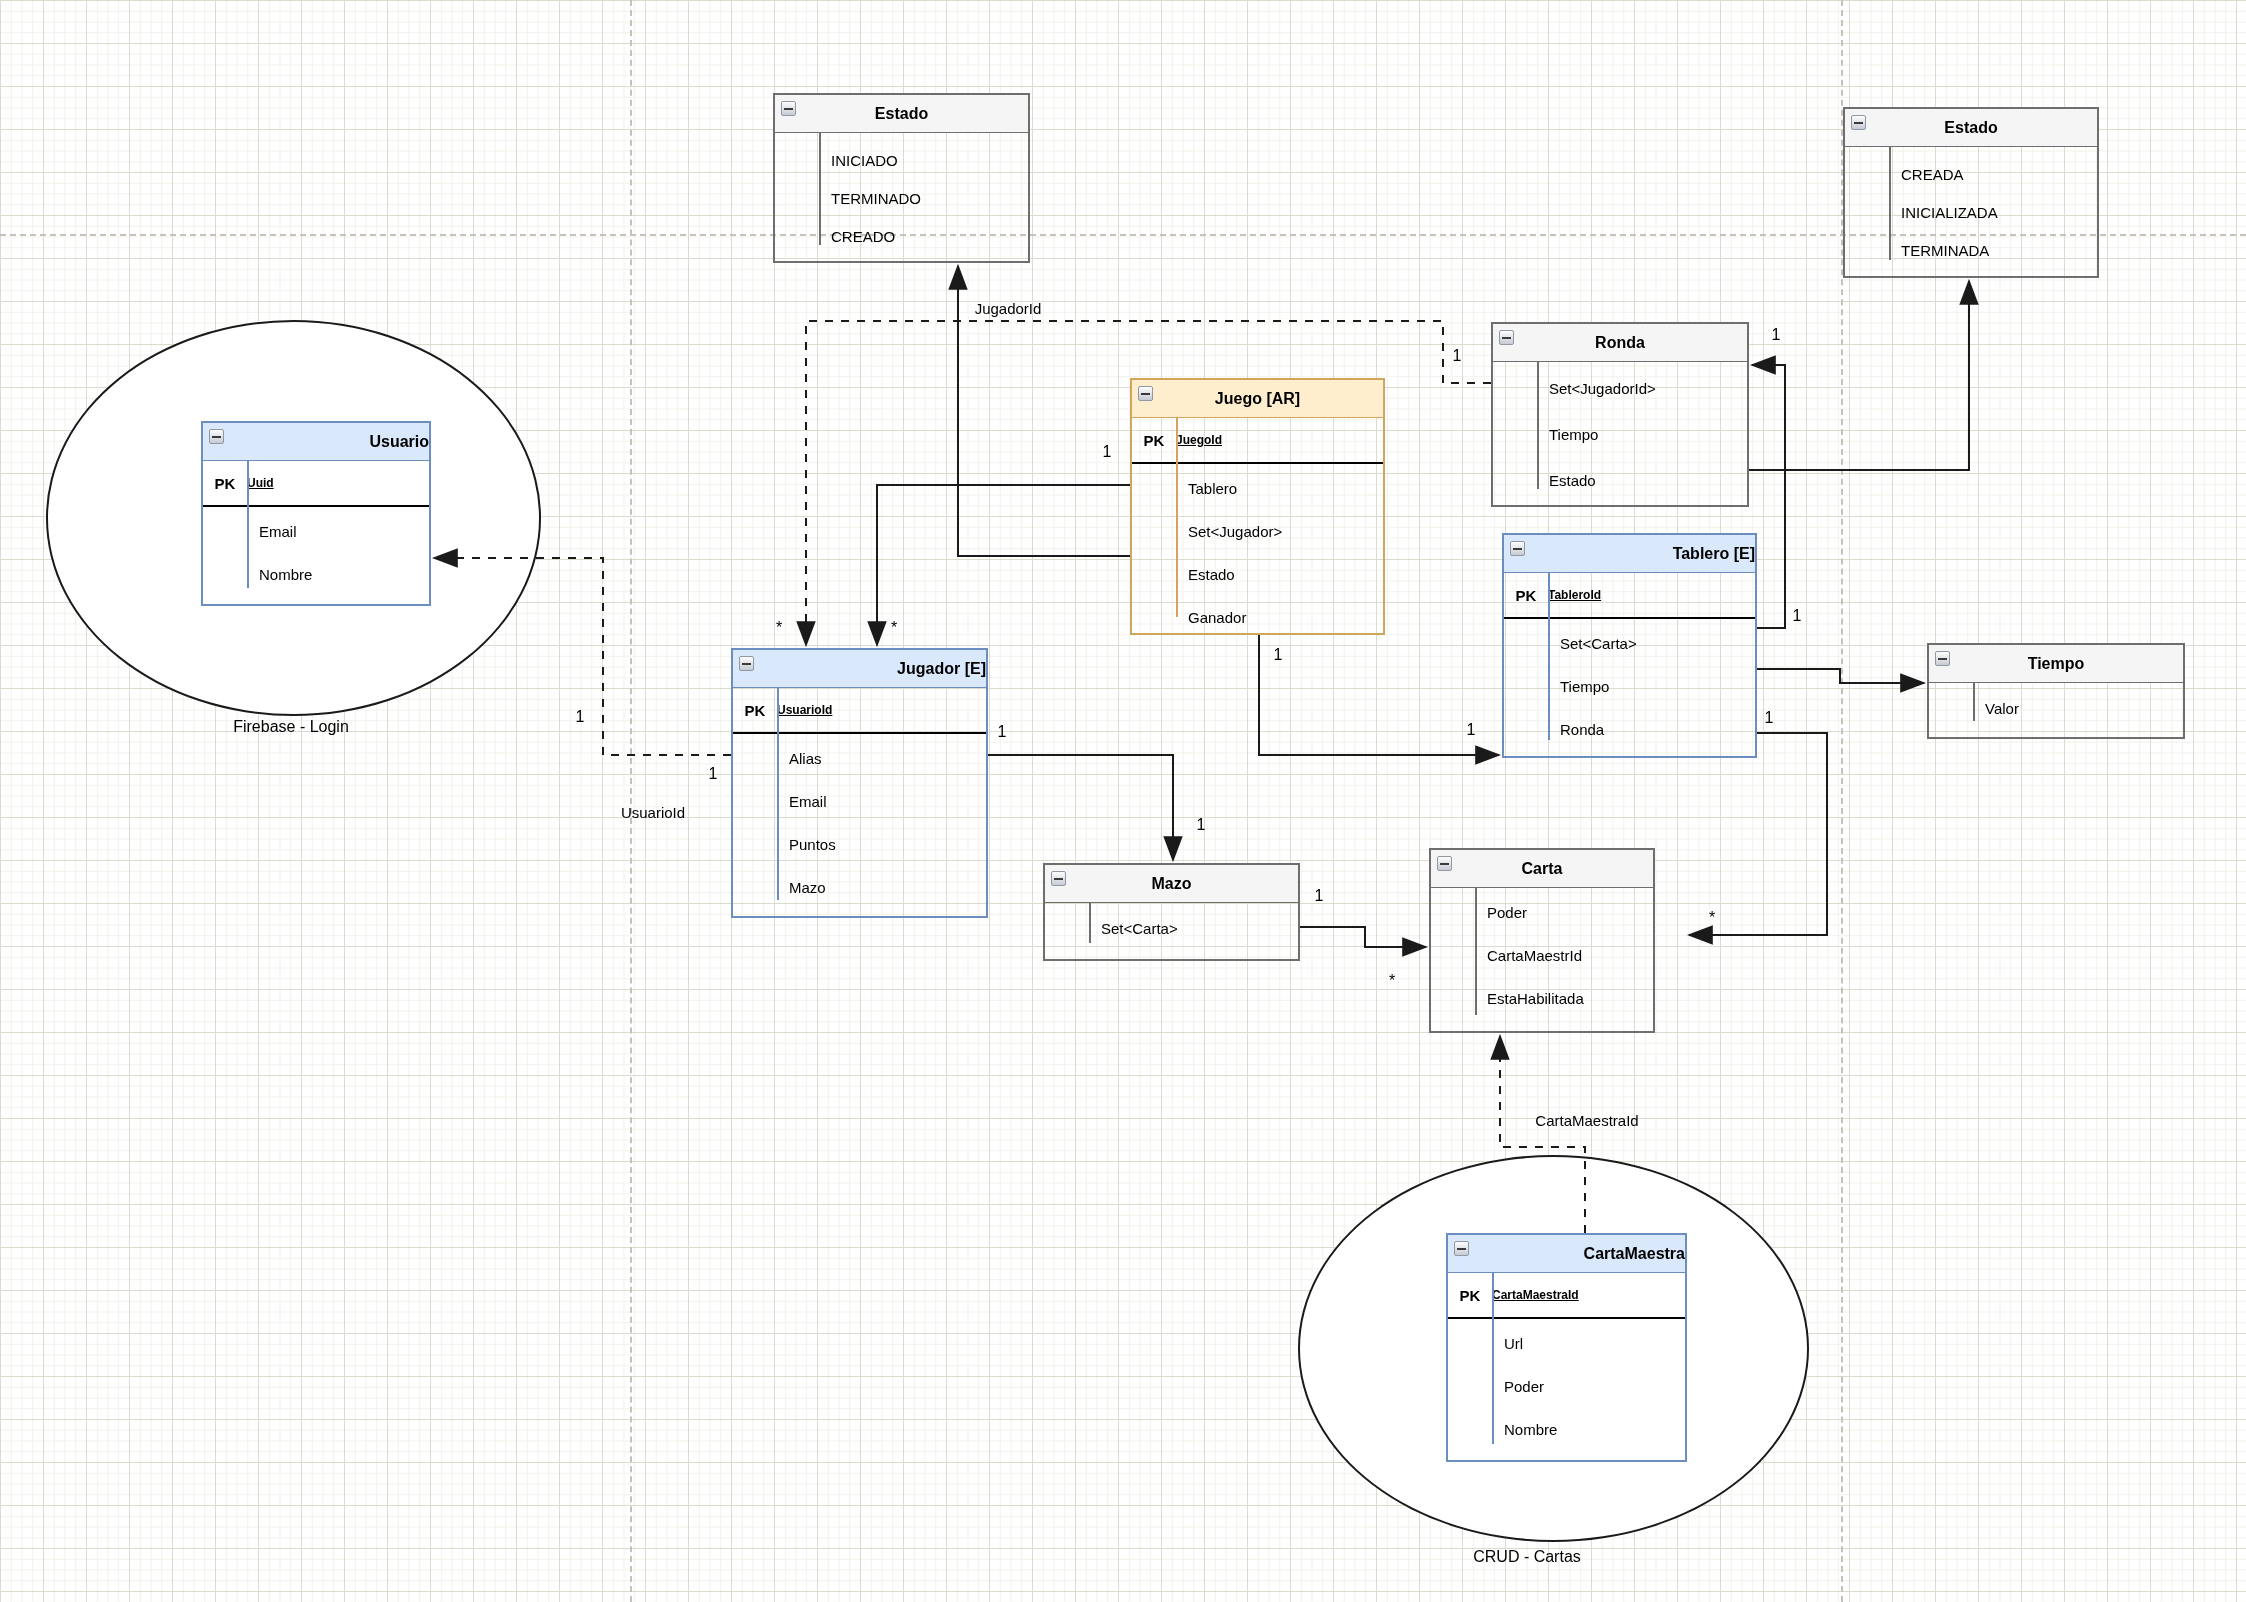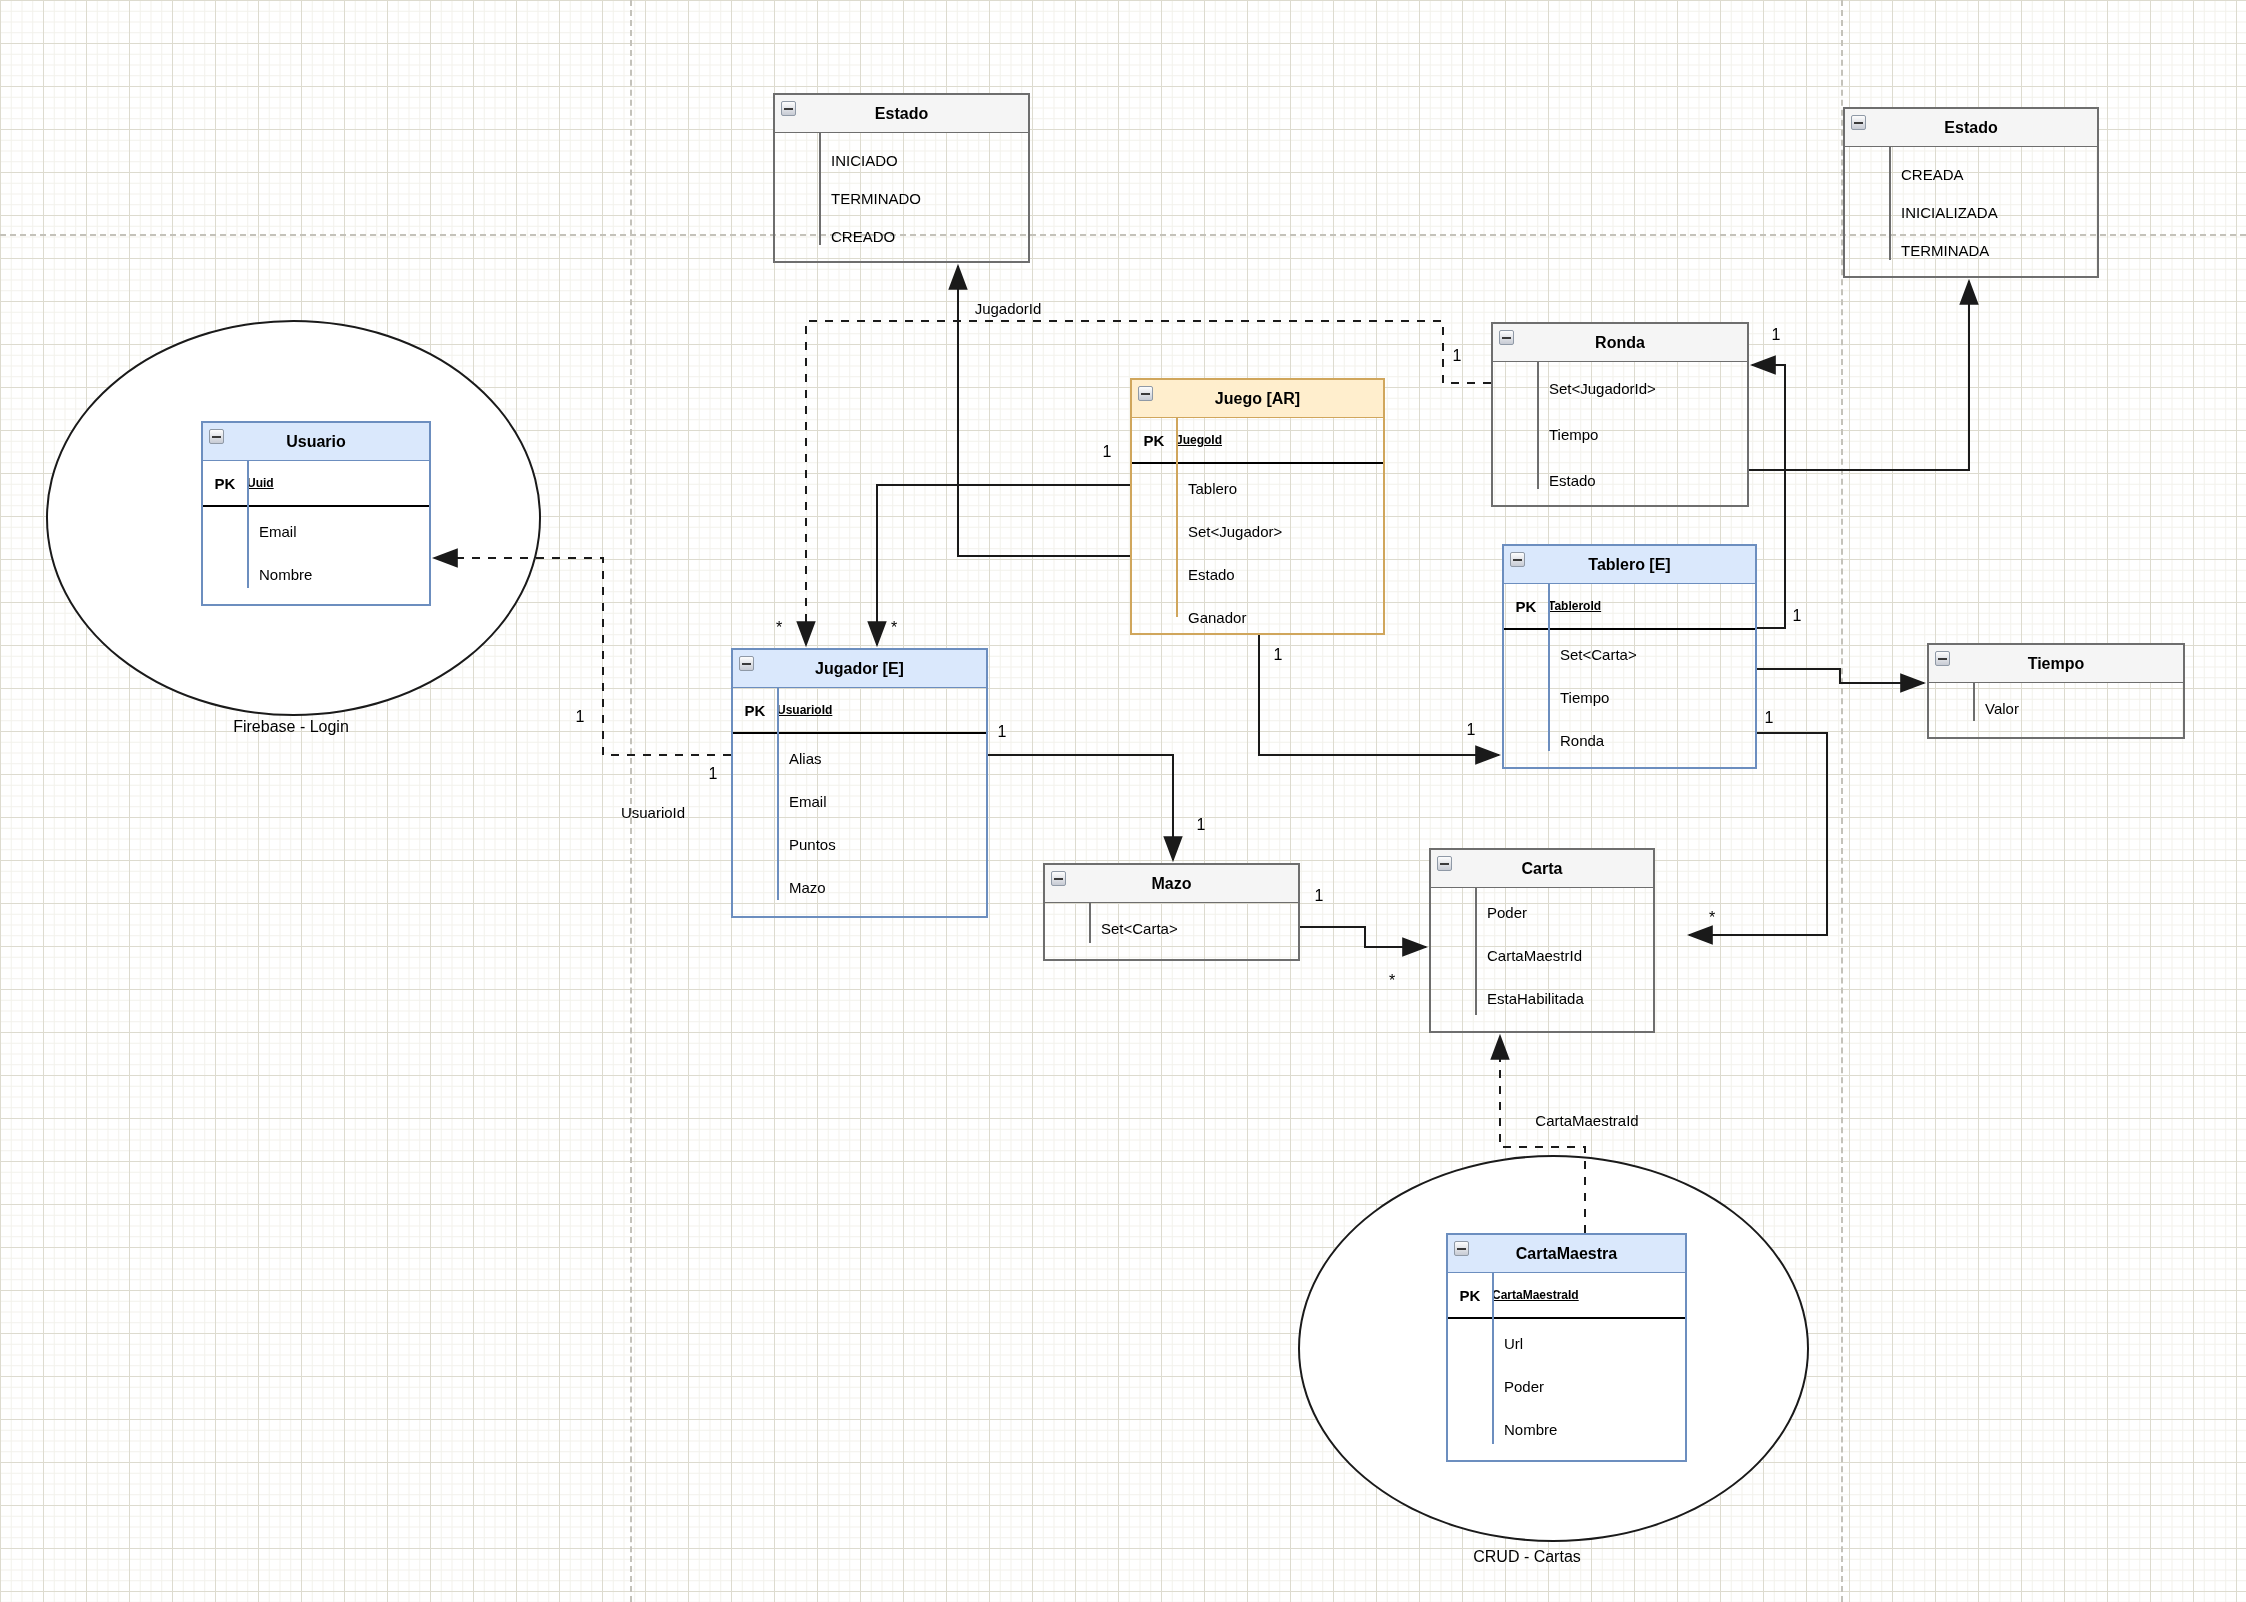--- a/index.html
+++ b/index.html
@@ -24,21 +24,21 @@
   .wires{position:absolute;left:0;top:0;}
   .wires polyline{fill:none;stroke:#1a1a1a;stroke-width:2;}
   .wires polyline.dashed{stroke-dasharray:8 8;}
 
   .ent{position:absolute;background:transparent;box-sizing:border-box;}
   .ent-gray{border:2px solid #6e6e6e;}
   .ent-blue{border:2px solid #6c8ebf;}
   .ent-orange{border:2px solid #d0a65c;}
   .hdr{position:relative;height:37px;display:flex;align-items:center;justify-content:center;}
   .ent-gray .hdr{background:#f5f5f5;border-bottom:1px solid #6e6e6e;}
-  .ent-blue .hdr{background:#dae8fc;border-bottom:1px solid #6c8ebf;}
+  .ent-blue .hdr{background:#dae8fc;border-bottom:1px solid #6c8ebf;justify-content:flex-end;}
   .ent-orange .hdr{background:#ffeecd;border-bottom:1px solid #d0a65c;}
   .title{font-weight:bold;font-size:16px;}
   .collapse{position:absolute;left:6px;top:6px;width:15px;height:15px;box-sizing:border-box;
     border:1px solid #8f99a6;border-radius:2px;background:linear-gradient(180deg,#fdfdfd,#c7cbd4);
     display:flex;align-items:center;justify-content:center;}
   .collapse .minus{width:9px;height:2px;background:#3a3a3a;display:block;}
   .pkrow{display:flex;align-items:center;height:44px;border-bottom:2px solid #000;}
   .pkcell{width:44px;text-align:center;font-weight:bold;font-size:15px;flex:none;}
   .pkval{font-weight:bold;text-decoration:underline;font-size:12px;}
   .body{padding-top:3px;}
@@ -185,21 +185,21 @@
       <span class="title">Ronda</span>
     </div>
     <div class="body">
       <div class="row">Set&lt;JugadorId&gt;</div>
       <div class="row">Tiempo</div>
       <div class="row">Estado</div>
     </div>
     <div class="vdiv"></div>
   </div>
 
-  <div class="ent ent-blue" style="left:1502px;top:544px;width:255px;height:225px">
+  <div class="ent ent-blue" style="left:1502px;top:533px;width:255px;height:225px">
     <div class="hdr">
       <span class="collapse">
           <span class="minus"></span>
         </span>
       <span class="title">Tablero [E]</span>
     </div>
     <div class="pkrow">
       <span class="pkcell">PK</span>
       <span class="pkval">TableroId</span>
     </div>

